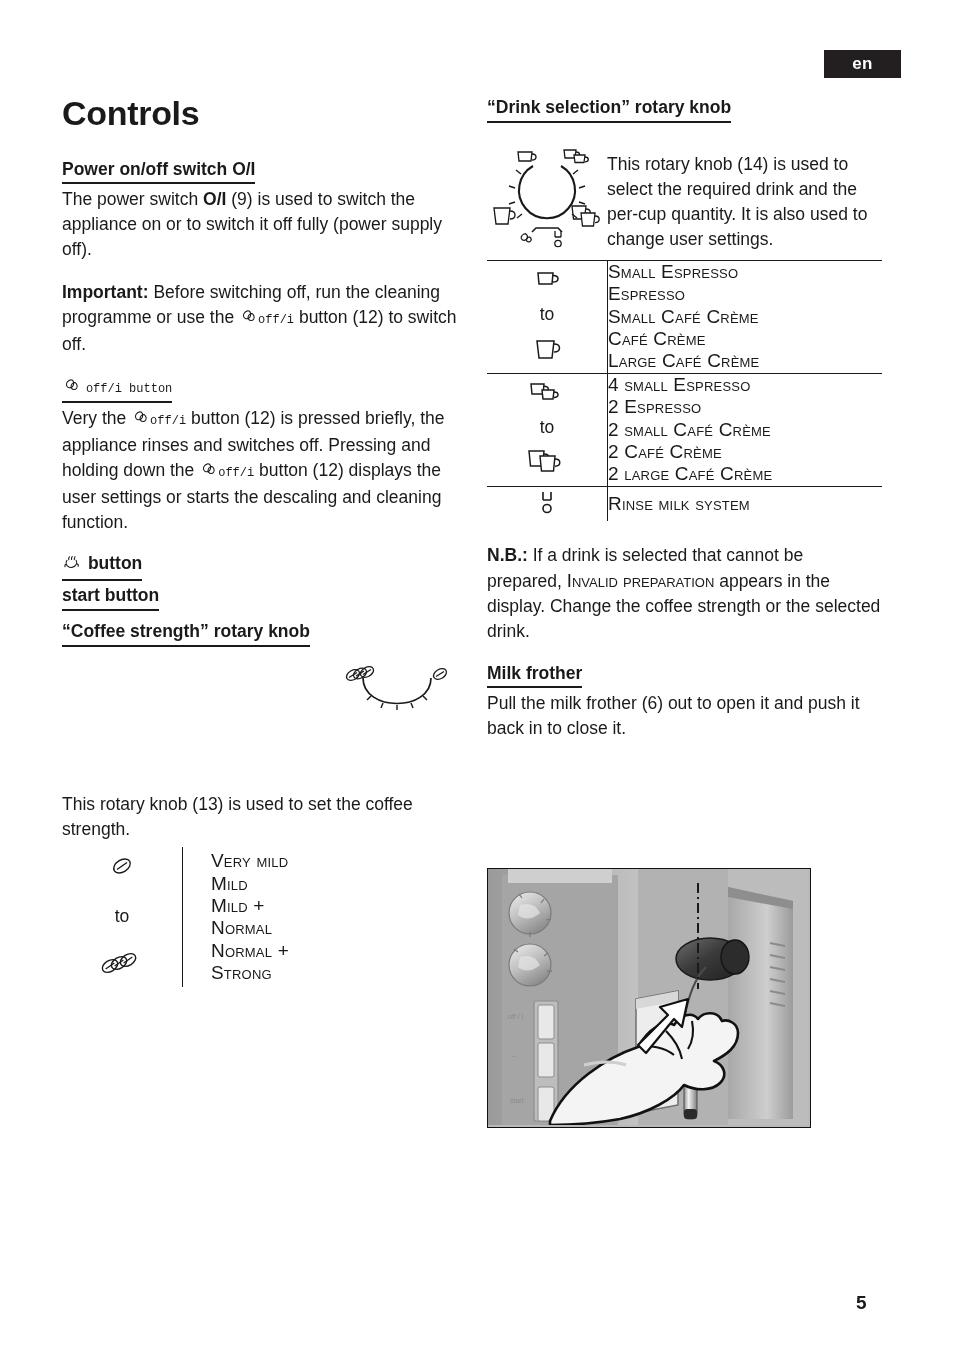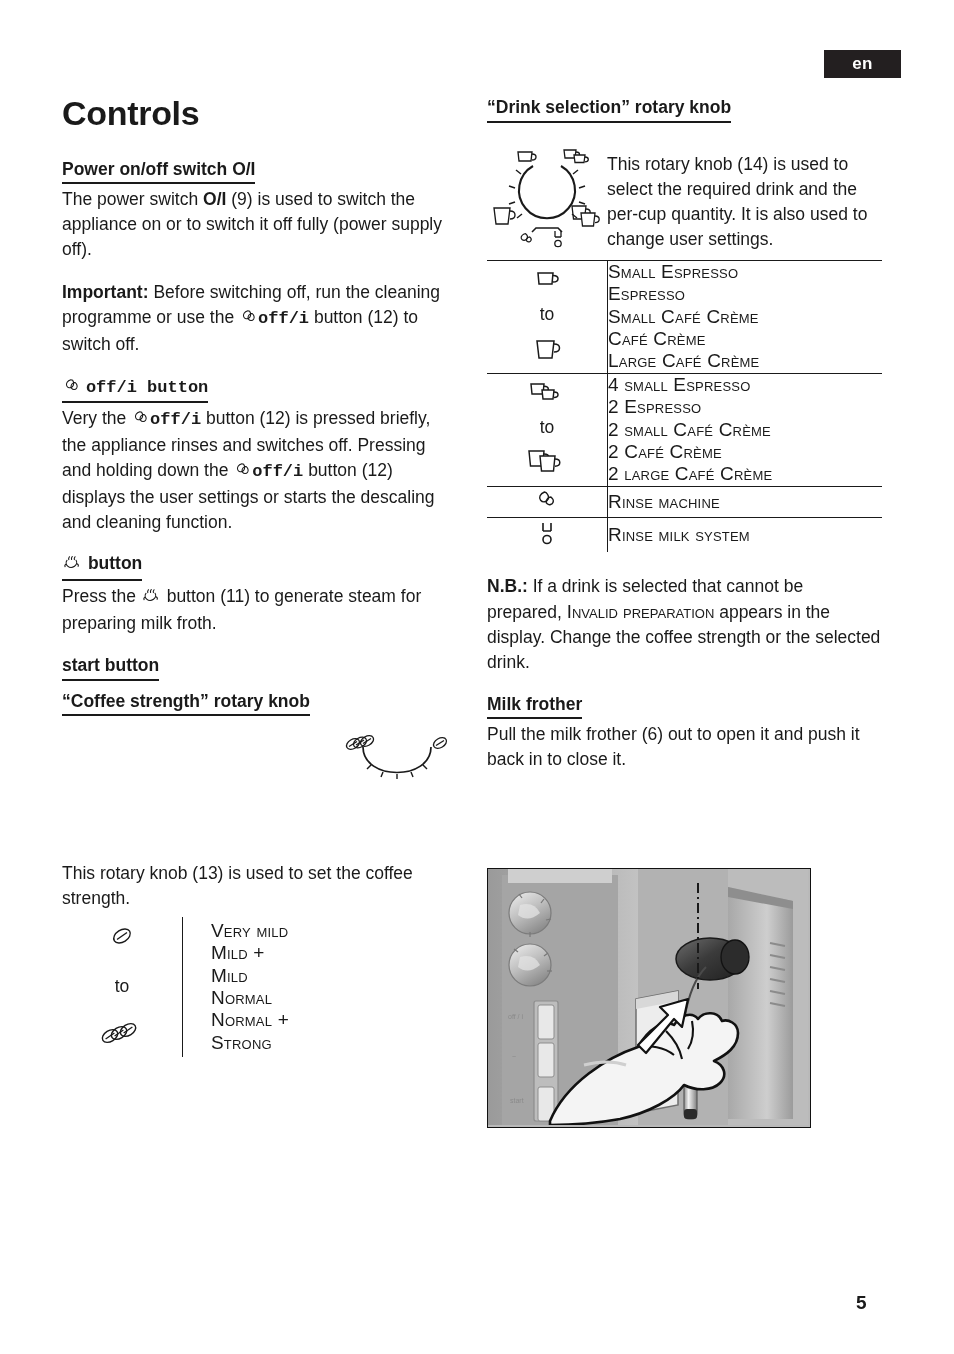--- a/index.html
+++ b/index.html
@@ -74,22 +74,22 @@
   p.body-text {
     font-size: 17.5px;
     line-height: 1.42;
     margin: 0 0 18px 0;
   }
   p.tight { margin-bottom: 0; }
 
   b, strong { font-weight: bold; }
   .mono-i {
     font-family: "Liberation Mono", monospace;
-    font-weight: bold;
-    font-size: 17px;
+    font-weight: normal;
+    font-size: 12px;
   }
   .sc-inline {
     font-variant: small-caps;
     font-size: 18.5px;
   }
 
   
   .icon-inline {
     display: inline-block;
     vertical-align: -2px;
@@ -244,30 +244,20 @@
   <div class="head-wrap">
     <h2 class="section-head"><span class="icon-inline"><svg width="19" height="17" viewBox="0 0 22 20">
             <path d="M4.5 7.5 C3.0 9.5 3.3 12.5 5.3 14.2 C7.5 16.1 11.0 16.1 13.4 14.4 C15.8 12.7 16.6 9.6 15.2 7.4" fill="none" stroke="#1a1a1a" stroke-width="1.3" stroke-linecap="round"></path>
             <path d="M3.4 12.0 C2.2 12.4 1.6 13.7 2.3 14.8" fill="none" stroke="#1a1a1a" stroke-width="1.3" stroke-linecap="round"></path>
             <path d="M16.3 11.6 C17.6 12.0 18.3 13.3 17.6 14.5" fill="none" stroke="#1a1a1a" stroke-width="1.3" stroke-linecap="round"></path>
             <path d="M6.6 6.6 C6.0 5.2 6.7 4.2 7.4 3.2" fill="none" stroke="#1a1a1a" stroke-width="1.3" stroke-linecap="round"></path>
             <path d="M9.9 6.4 C9.3 5.0 10.0 4.0 10.7 3.0" fill="none" stroke="#1a1a1a" stroke-width="1.3" stroke-linecap="round"></path>
             <path d="M13.2 6.6 C12.6 5.2 13.3 4.2 14.0 3.2" fill="none" stroke="#1a1a1a" stroke-width="1.3" stroke-linecap="round"></path>
           </svg></span> <span>button</span></h2>
   </div>
-  <p class="body-text">
-    <span>Press the </span><span class="icon-inline"><svg width="19" height="17" viewBox="0 0 22 20">
-          <path d="M4.5 7.5 C3.0 9.5 3.3 12.5 5.3 14.2 C7.5 16.1 11.0 16.1 13.4 14.4 C15.8 12.7 16.6 9.6 15.2 7.4" fill="none" stroke="#1a1a1a" stroke-width="1.3" stroke-linecap="round"></path>
-          <path d="M3.4 12.0 C2.2 12.4 1.6 13.7 2.3 14.8" fill="none" stroke="#1a1a1a" stroke-width="1.3" stroke-linecap="round"></path>
-          <path d="M16.3 11.6 C17.6 12.0 18.3 13.3 17.6 14.5" fill="none" stroke="#1a1a1a" stroke-width="1.3" stroke-linecap="round"></path>
-          <path d="M6.6 6.6 C6.0 5.2 6.7 4.2 7.4 3.2" fill="none" stroke="#1a1a1a" stroke-width="1.3" stroke-linecap="round"></path>
-          <path d="M9.9 6.4 C9.3 5.0 10.0 4.0 10.7 3.0" fill="none" stroke="#1a1a1a" stroke-width="1.3" stroke-linecap="round"></path>
-          <path d="M13.2 6.6 C12.6 5.2 13.3 4.2 14.0 3.2" fill="none" stroke="#1a1a1a" stroke-width="1.3" stroke-linecap="round"></path>
-        </svg></span><span> button (11) to generate steam for preparing milk froth.</span>
-  </p>
 
   <div class="head-wrap">
     <h2 class="section-head">start button</h2>
   </div>
 
   <div class="head-wrap" style="margin-top:8px;">
     <h2 class="section-head">“Coffee strength” rotary knob</h2>
   </div>
 
   <div class="figure-row" style="margin-top:14px;flex-direction:column;">
@@ -315,22 +305,22 @@
             <ellipse cx="20" cy="14" rx="8.4" ry="5.5" transform="rotate(-32 20 14)"></ellipse>
             <line x1="15.6" y1="17" x2="24.4" y2="11"></line>
             <ellipse cx="29" cy="11" rx="8.4" ry="5.5" transform="rotate(-32 29 11)"></ellipse>
             <line x1="24.6" y1="14" x2="33.4" y2="8"></line>
           </g>
         </svg>
       </span>
     </div>
     <div class="range-values">
       <div>Very mild</div>
+      <div>Mild</div>
       <div>Mild +</div>
-      <div>Mild</div>
       <div>Normal</div>
       <div>Normal +</div>
       <div>Strong</div>
     </div>
   </div>
 
 </div>
 
 <div class="col col-right">
 
@@ -455,35 +445,20 @@
         </td>
         <td class="dt-val">
           <div>4 small Espresso</div>
           <div>2 Espresso</div>
           <div>2 small Café Crème</div>
           <div>2 Café Crème</div>
           <div>2 large Café Crème</div>
         </td>
       </tr>
 
-      <tr class="rule-top">
-        <td class="dt-sym dt-single">
-          <span>
-            <svg width="28" height="26" viewBox="0 0 28 26">
-              <g stroke="#1a1a1a" stroke-width="1.4" fill="none">
-                <path d="M11.5 5 C7.0 6.8 5.5 10.6 7.6 13.2 C9.7 15.8 13.8 15.1 15.1 12.3 C16.2 9.8 14.5 7.0 13.0 5.5 Z"></path>
-                <path d="M16.8 10.2 C13.2 11.8 12.2 15.0 14.2 16.8 C16.1 18.5 19.3 17.6 20.1 15.3 C20.9 13.0 19.2 11.0 17.9 10.0 Z"></path>
-              </g>
-            </svg>
-          </span>
-        </td>
-        <td class="dt-val">
-          <div>Rinse machine</div>
-        </td>
-      </tr>
 
       <tr class="rule-top">
         <td class="dt-sym dt-single">
           <span>
             <svg width="24" height="30" viewBox="0 0 24 30">
               <g stroke="#1a1a1a" stroke-width="1.6" fill="none">
                 <path d="M8 5 L8 13 M16 5 L16 13 M8 13 L16 13"></path>
                 <circle cx="12" cy="21.5" r="4"></circle>
               </g>
             </svg>

